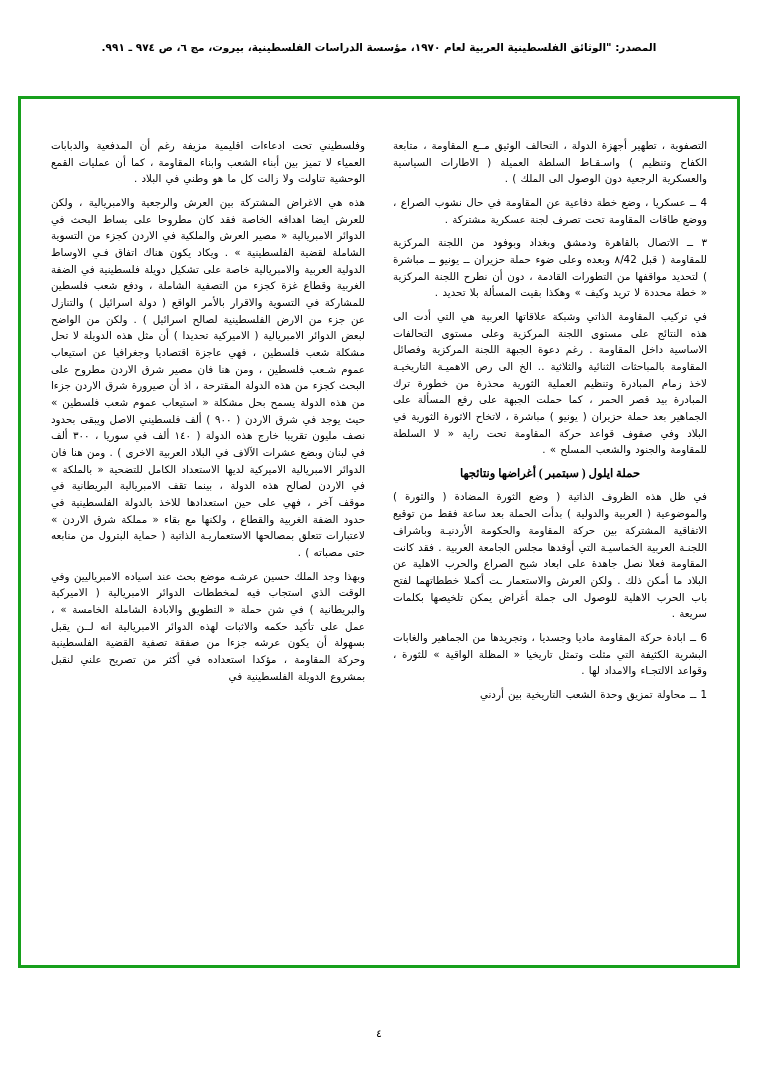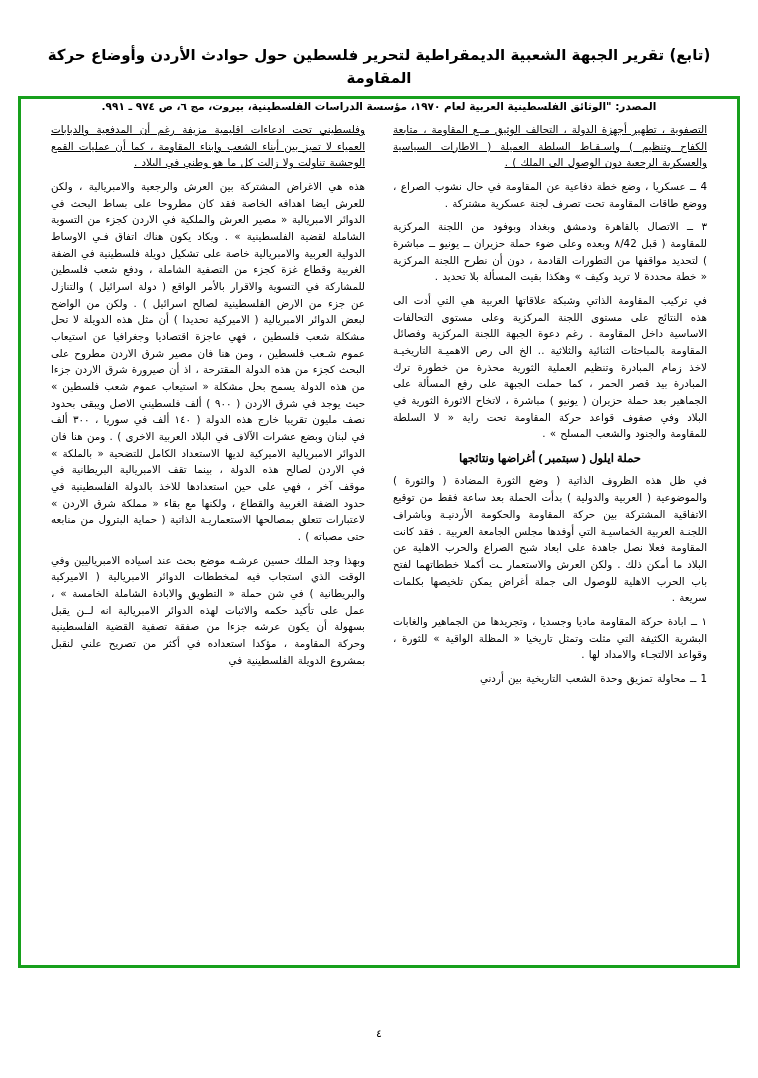--- a/index.html
+++ b/index.html
@@ -74,25 +74,24 @@
   p.para {
     font-family: "DejaVu Sans", sans-serif;
     font-size: 10.3px;
     line-height: 1.62;
     margin: 0 0 7px 0;
     text-align: justify;
     text-justify: inter-word;
     word-spacing: 1px;
   }
   p.para.first {
-    margin-top: 0;
-    text-decoration: underline;
+    margin-top: 16px;
   }
   h2.subhead {
-    font-family: Liberation Sans, sans-serif;
+    font-family: Liberation Serif, serif;
     font-size: 11.6px;
     font-weight: bold;
     margin: 2px 0 6px 0;
     text-align: center;
     line-height: 1.5;
   }
   .page-number {
     position: absolute;
     left: 0;
     right: 0;
@@ -102,36 +101,35 @@
     font-size: 11px;
     color: #000000;
   }
 </style>
 </head>
 <body>
 
 <div class="page">
 
   <div class="doc-header">
-    <h1 class="doc-title">(تابع) تقرير الجبهة الشعبية الديمقراطية لتحرير فلسطين حول حوادث الأردن وأوضاع حركة المقاومة</h1>
     <div class="doc-source">المصدر: "الوثائق الفلسطينية العربية لعام ١٩٧٠، مؤسسة الدراسات الفلسطينية، بيروت، مج ٦، ص ٩٧٤ ـ ٩٩١.</div>
   </div>
 
   <div class="frame">
     <div class="frame-inner">
       <div class="columns">
 
         <div class="col right-col">
           <p class="para first">التصفوية ، تطهير أجهزة الدولة ، التحالف الوثيق مــع المقاومة ، متابعة الكفاح وتنظيم ) واسـقـاط السلطة العميلة ( الاطارات السياسية والعسكرية الرجعية دون الوصول الى الملك ) .</p>
           <p class="para">4 ــ عسكريا ، وضع خطة دفاعية عن المقاومة في حال نشوب الصراع ، ووضع طاقات المقاومة تحت تصرف لجنة عسكرية مشتركة .</p>
           <p class="para">٣ ــ الاتصال بالقاهرة ودمشق وبغداد وبوفود من اللجنة المركزية للمقاومة ( قبل ٨/42 وبعده وعلى ضوء حملة حزيران ــ يونيو ــ مباشرة ) لتحديد مواقفها من التطورات القادمة ، دون أن نطرح اللجنة المركزية « خطة محددة لا تريد وكيف » وهكذا بقيت المسألة بلا تحديد .</p>
           <p class="para">في تركيب المقاومة الذاتي وشبكة علاقاتها العربية هي التي أدت الى هذه النتائج على مستوى اللجنة المركزية وعلى مستوى التحالفات الاساسية داخل المقاومة . رغم دعوة الجبهة اللجنة المركزية وفصائل المقاومة بالمباحثات الثنائية والثلاثية .. الخ الى رص الاهميـة التاريخيـة لاخذ زمام المبادرة وتنظيم العملية الثورية محذرة من خطورة ترك المبادرة بيد قصر الحمر ، كما حملت الجبهة على رفع المسألة على الجماهير بعد حملة حزيران ( يونيو ) مباشرة ، لاتخاح الاثورة الثورية في البلاد وفي صفوف قواعد حركة المقاومة تحت راية « لا السلطة للمقاومة والجنود والشعب المسلح » .</p>
           <h2 class="subhead">حملة ايلول ( سبتمبر ) أغراضها ونتائجها</h2>
           <p class="para">في ظل هذه الظروف الذاتية ( وضع الثورة المضادة ( والثورة ) والموضوعية ( العربية والدولية ) بدأت الحملة بعد ساعة فقط من توقيع الاتفاقية المشتركة بين حركة المقاومة والحكومة الأردنيـة وباشراف اللجنـة العربية الخماسيـة التي أوفدها مجلس الجامعة العربية . فقد كانت المقاومة فعلا نصل جاهدة على ابعاد شبح الصراع والحرب الاهلية عن البلاد ما أمكن ذلك . ولكن العرش والاستعمار ـت أكملا خططاتهما لفتح باب الحرب الاهلية للوصول الى جملة أغراض يمكن تلخيصها بكلمات سريعة .</p>
-          <p class="para">١ ــ ابادة حركة المقاومة ماديا وجسديا ، وتجريدها من الجماهير والغابات البشرية الكثيفة التي مثلت وتمثل تاريخيا « المظلة الواقية » للثورة ، وقواعد الالتجـاء والامداد لها .</p>
+          <p class="para">6 ــ ابادة حركة المقاومة ماديا وجسديا ، وتجريدها من الجماهير والغابات البشرية الكثيفة التي مثلت وتمثل تاريخيا « المظلة الواقية » للثورة ، وقواعد الالتجـاء والامداد لها .</p>
           <p class="para">1 ــ محاولة تمزيق وحدة الشعب التاريخية بين أردني</p>
         </div>
 
         <div class="col left-col">
           <p class="para first">وفلسطيني تحت ادعاءات اقليمية مزيفة رغم أن المدفعية والدبابات العمياء لا تميز بين أبناء الشعب وابناء المقاومة ، كما أن عمليات القمع الوحشية تناولت ولا زالت كل ما هو وطني في البلاد .</p>
           <p class="para">هذه هي الاغراض المشتركة بين العرش والرجعية والامبريالية ، ولكن للعرش ايضا اهدافه الخاصة فقد كان مطروحا على بساط البحث في الدوائر الامبريالية « مصير العرش والملكية في الاردن كجزء من التسوية الشاملة لقضية الفلسطينية » . ويكاد يكون هناك اتفاق فـي الاوساط الدولية العربية والامبريالية خاصة على تشكيل دويلة فلسطينية في الضفة الغربية وقطاع غزة كجزء من التصفية الشاملة ، ودفع شعب فلسطين للمشاركة في التسوية والاقرار بالأمر الواقع ( دولة اسرائيل ) والتنازل عن جزء من الارض الفلسطينية لصالح اسرائيل ) . ولكن من الواضح لبعض الدوائر الامبريالية ( الاميركية تحديدا ) أن مثل هذه الدويلة لا تحل مشكلة شعب فلسطين ، فهي عاجزة اقتصاديا وجغرافيا عن استيعاب عموم شـعب فلسطين ، ومن هنا فان مصير شرق الاردن مطروح على البحث كجزء من هذه الدولة المقترحة ، اذ أن صيرورة شرق الاردن جزءا من هذه الدولة يسمح بحل مشكلة « استيعاب عموم شعب فلسطين » حيث يوجد في شرق الاردن ( ٩٠٠ ) ألف فلسطيني الاصل ويبقى بحدود نصف مليون تقريبا خارج هذه الدولة ( ١٤٠ ألف في سوريا ، ٣٠٠ ألف في لبنان وبضع عشرات الآلاف في البلاد العربية الاخرى ) . ومن هنا فان الدوائر الامبريالية الاميركية لديها الاستعداد الكامل للتضحية « بالملكة » في الاردن لصالح هذه الدولة ، بينما تقف الامبريالية البريطانية في موقف آخر ، فهي على حين استعدادها للاخذ بالدولة الفلسطينية في حدود الضفة الغربية والقطاع ، ولكنها مع بقاء « مملكة شرق الاردن » لاعتبارات تتعلق بمصالحها الاستعماريـة الذاتية ( حماية البترول من منابعه حتى مصباته ) .</p>
           <p class="para">وبهذا وجد الملك حسين عرشـه موضع بحث عند اسياده الامبرياليين وفي الوقت الذي استجاب فيه لمخططات الدوائر الامبريالية ( الاميركية والبريطانية ) في شن حملة « التطويق والابادة الشاملة الخامسة » ، عمل على تأكيد حكمه والاثبات لهذه الدوائر الامبريالية انه لــن يقبل بسهولة أن يكون عرشه جزءا من صفقة تصفية القضية الفلسطينية وحركة المقاومة ، مؤكدا استعداده في أكثر من تصريح علني لنقبل بمشروع الدويلة الفلسطينية في</p>
         </div>
 
       </div>

